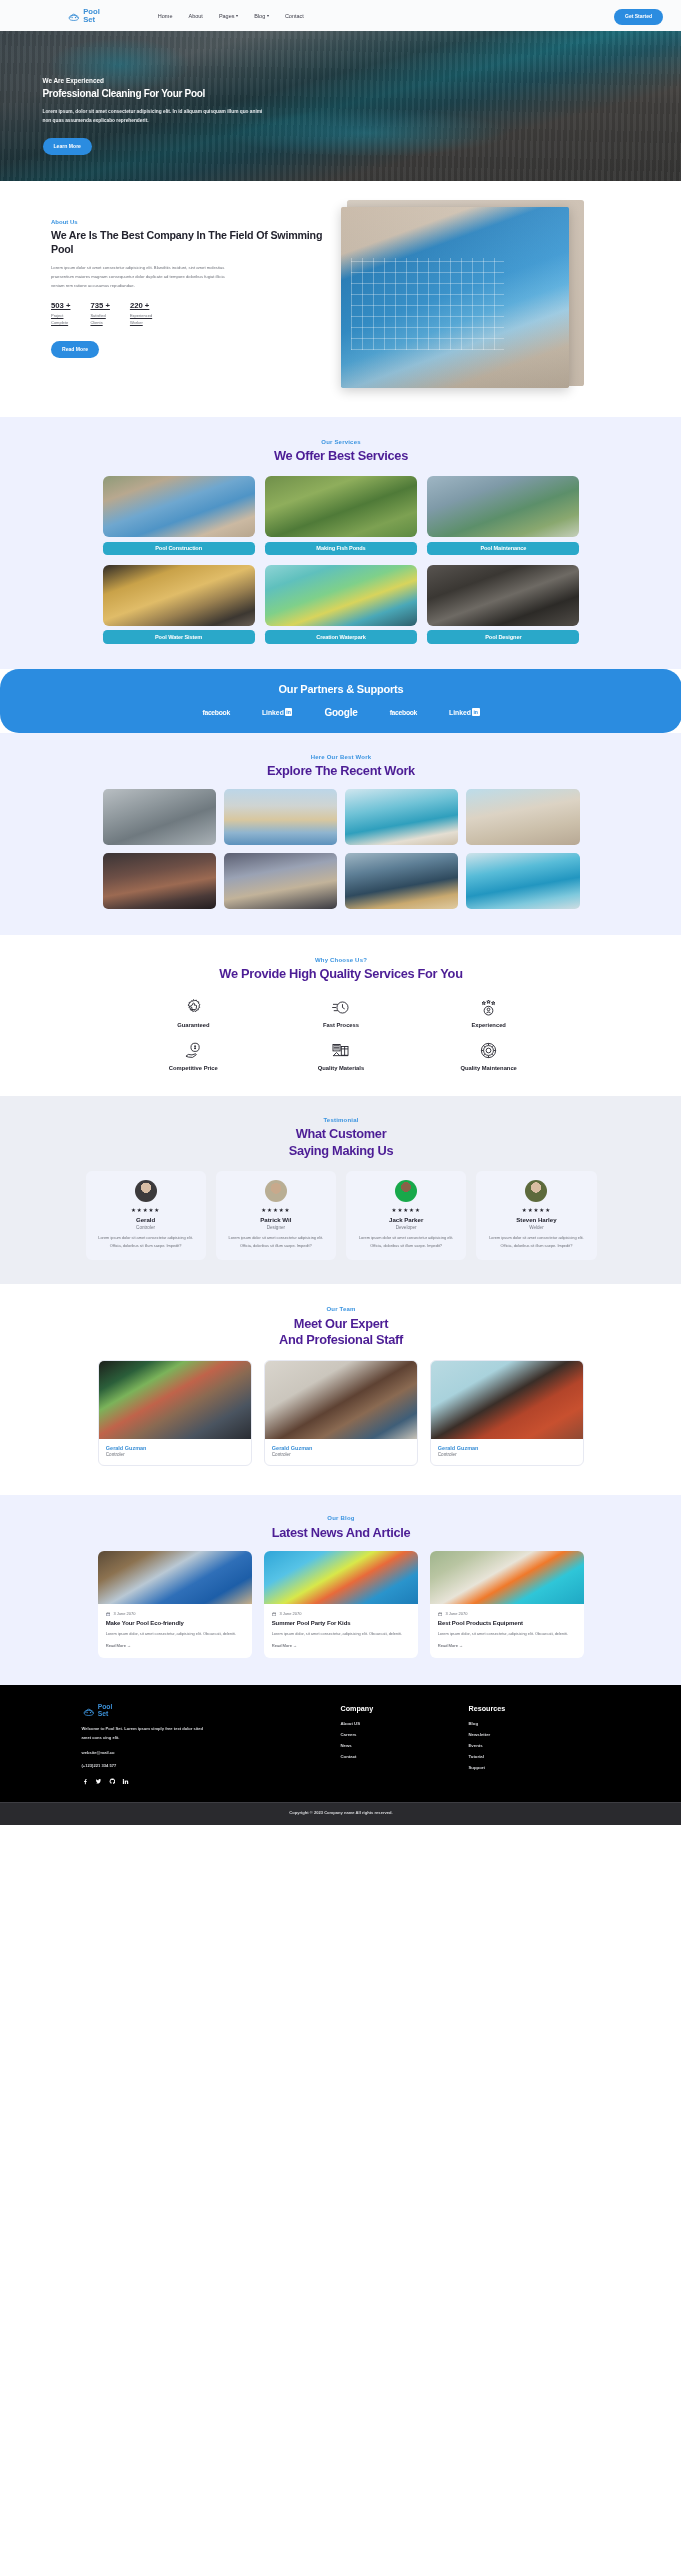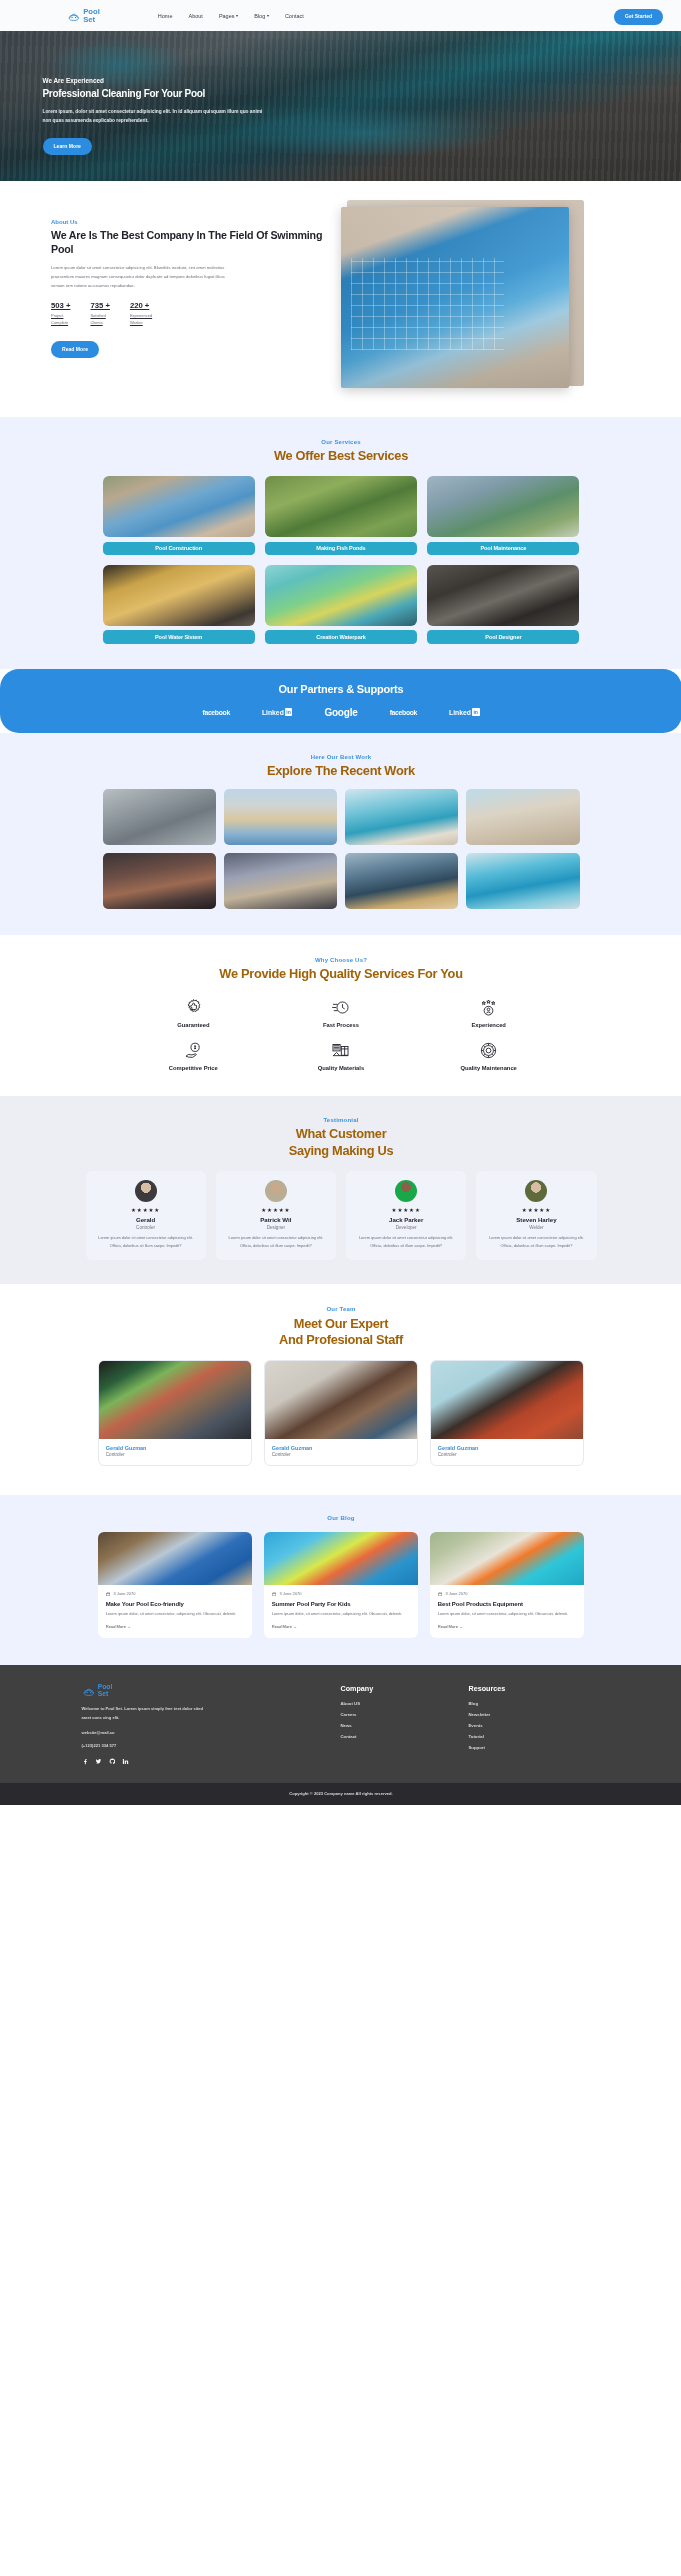--- a/index.html
+++ b/index.html
@@ -9,21 +9,21 @@
     background: #ffffff;
     color: #2b2b35;
     -webkit-font-smoothing: antialiased;
   }
   .page { width: 682px; margin: 0 auto; overflow: hidden; }
   .eyebrow {
     color: #3b94e0; font-size: 6px; font-weight: 700; text-align: center;
     letter-spacing: 0.2px;
   }
   .sec-title {
-    text-align: center; font-size: 12.8px; font-weight: 800; color: #a16207;
+    text-align: center; font-size: 12.8px; font-weight: 800; color: #4c1d95;
     letter-spacing: -0.3px; line-height: 1.28; margin-top: 3.4px;
   }
   .btn-primary {
     display:inline-block; background:#2b8ce0; color:#fff; border:none; border-radius:12px;
     font-size:5.1px; font-weight:700; padding:6px 11px; cursor:pointer; line-height:1;
   }
 
   
   .navbar {
     height: 31px; background:#fafbfc; display:flex; align-items:center;
@@ -148,21 +148,21 @@
   .blog-grid { width:486px; margin:10.2px auto 0; display:grid; grid-template-columns:repeat(3,1fr); gap:12px; }
   .blog-card { background:#fff; border-radius:6px; overflow:hidden; }
   .blog-img { height:53px; }
   .blog-body { padding:6.8px 7.7px 9.4px; }
   .blog-date { display:flex; align-items:center; gap:3.4px; font-size:4px; color:#6d7079; }
   .blog-title { font-size:6px; font-weight:700; color:#23232e; margin-top:4.3px; letter-spacing:-0.1px; }
   .blog-desc { font-size:3.9px; color:#6d7079; line-height:1.95; margin-top:3.4px; }
   .blog-more { font-size:4.1px; color:#4a4d57; margin-top:6px; cursor:pointer; }
 
   
-  .footer { background:#404040; padding:19px 0 0; }
+  .footer { background:#000000; padding:19px 0 0; }
   .footer-wrap { width:563px; margin:0 auto; display:flex; }
   .f-col-a { width:281px; padding-left:22px; }
   .f-brand { display:flex; align-items:center; gap:2.6px; }
   .f-brand-text { font-size:6.8px; font-weight:800; color:#3b8fd6; line-height:.95; }
   .f-brand-text span { display:block; }
   .f-desc { color:#d7d8db; font-size:4.1px; line-height:2.1; margin-top:7.7px; width:130px; font-weight:600; }
   .f-mail, .f-phone { color:#d7d8db; font-size:4.1px; margin-top:7.7px; font-weight:600; }
   .f-social { display:flex; gap:6.8px; margin-top:10.2px; }
   .f-social svg { width:6.8px; height:6.8px; fill:#fff; }
   .f-col { width:128px; }
@@ -470,20 +470,21 @@
         <div class="team-body">
           <div class="team-name">Gerald Guzman</div>
           <div class="team-role">Controler</div>
         </div>
       </div>
     </div>
   </div>
 
   <div class="blog">
     <div class="eyebrow">Our Blog</div>
+    <div class="sec-title">Latest News And Article</div>
     <div class="blog-grid">
 
       <div class="blog-card">
         <div class="blog-img" style="background:linear-gradient(150deg,#5a4a37 0%,#8c7250 22%,#b9c8d4 42%,#2f6fb8 62%,#1d5ea8 80%,#c9b089 100%)"></div>
         <div class="blog-body">
           <div class="blog-date">
             <svg width="4.3" height="4.3" viewBox="0 0 16 16" fill="#6d7079">
                 <rect x="1" y="3" width="14" height="12" rx="1.5"></rect>
                 <rect x="2.4" y="6" width="11.2" height="7.6" fill="#eef1fe"></rect>
                 <rect x="4" y="1" width="1.4" height="3"></rect>

